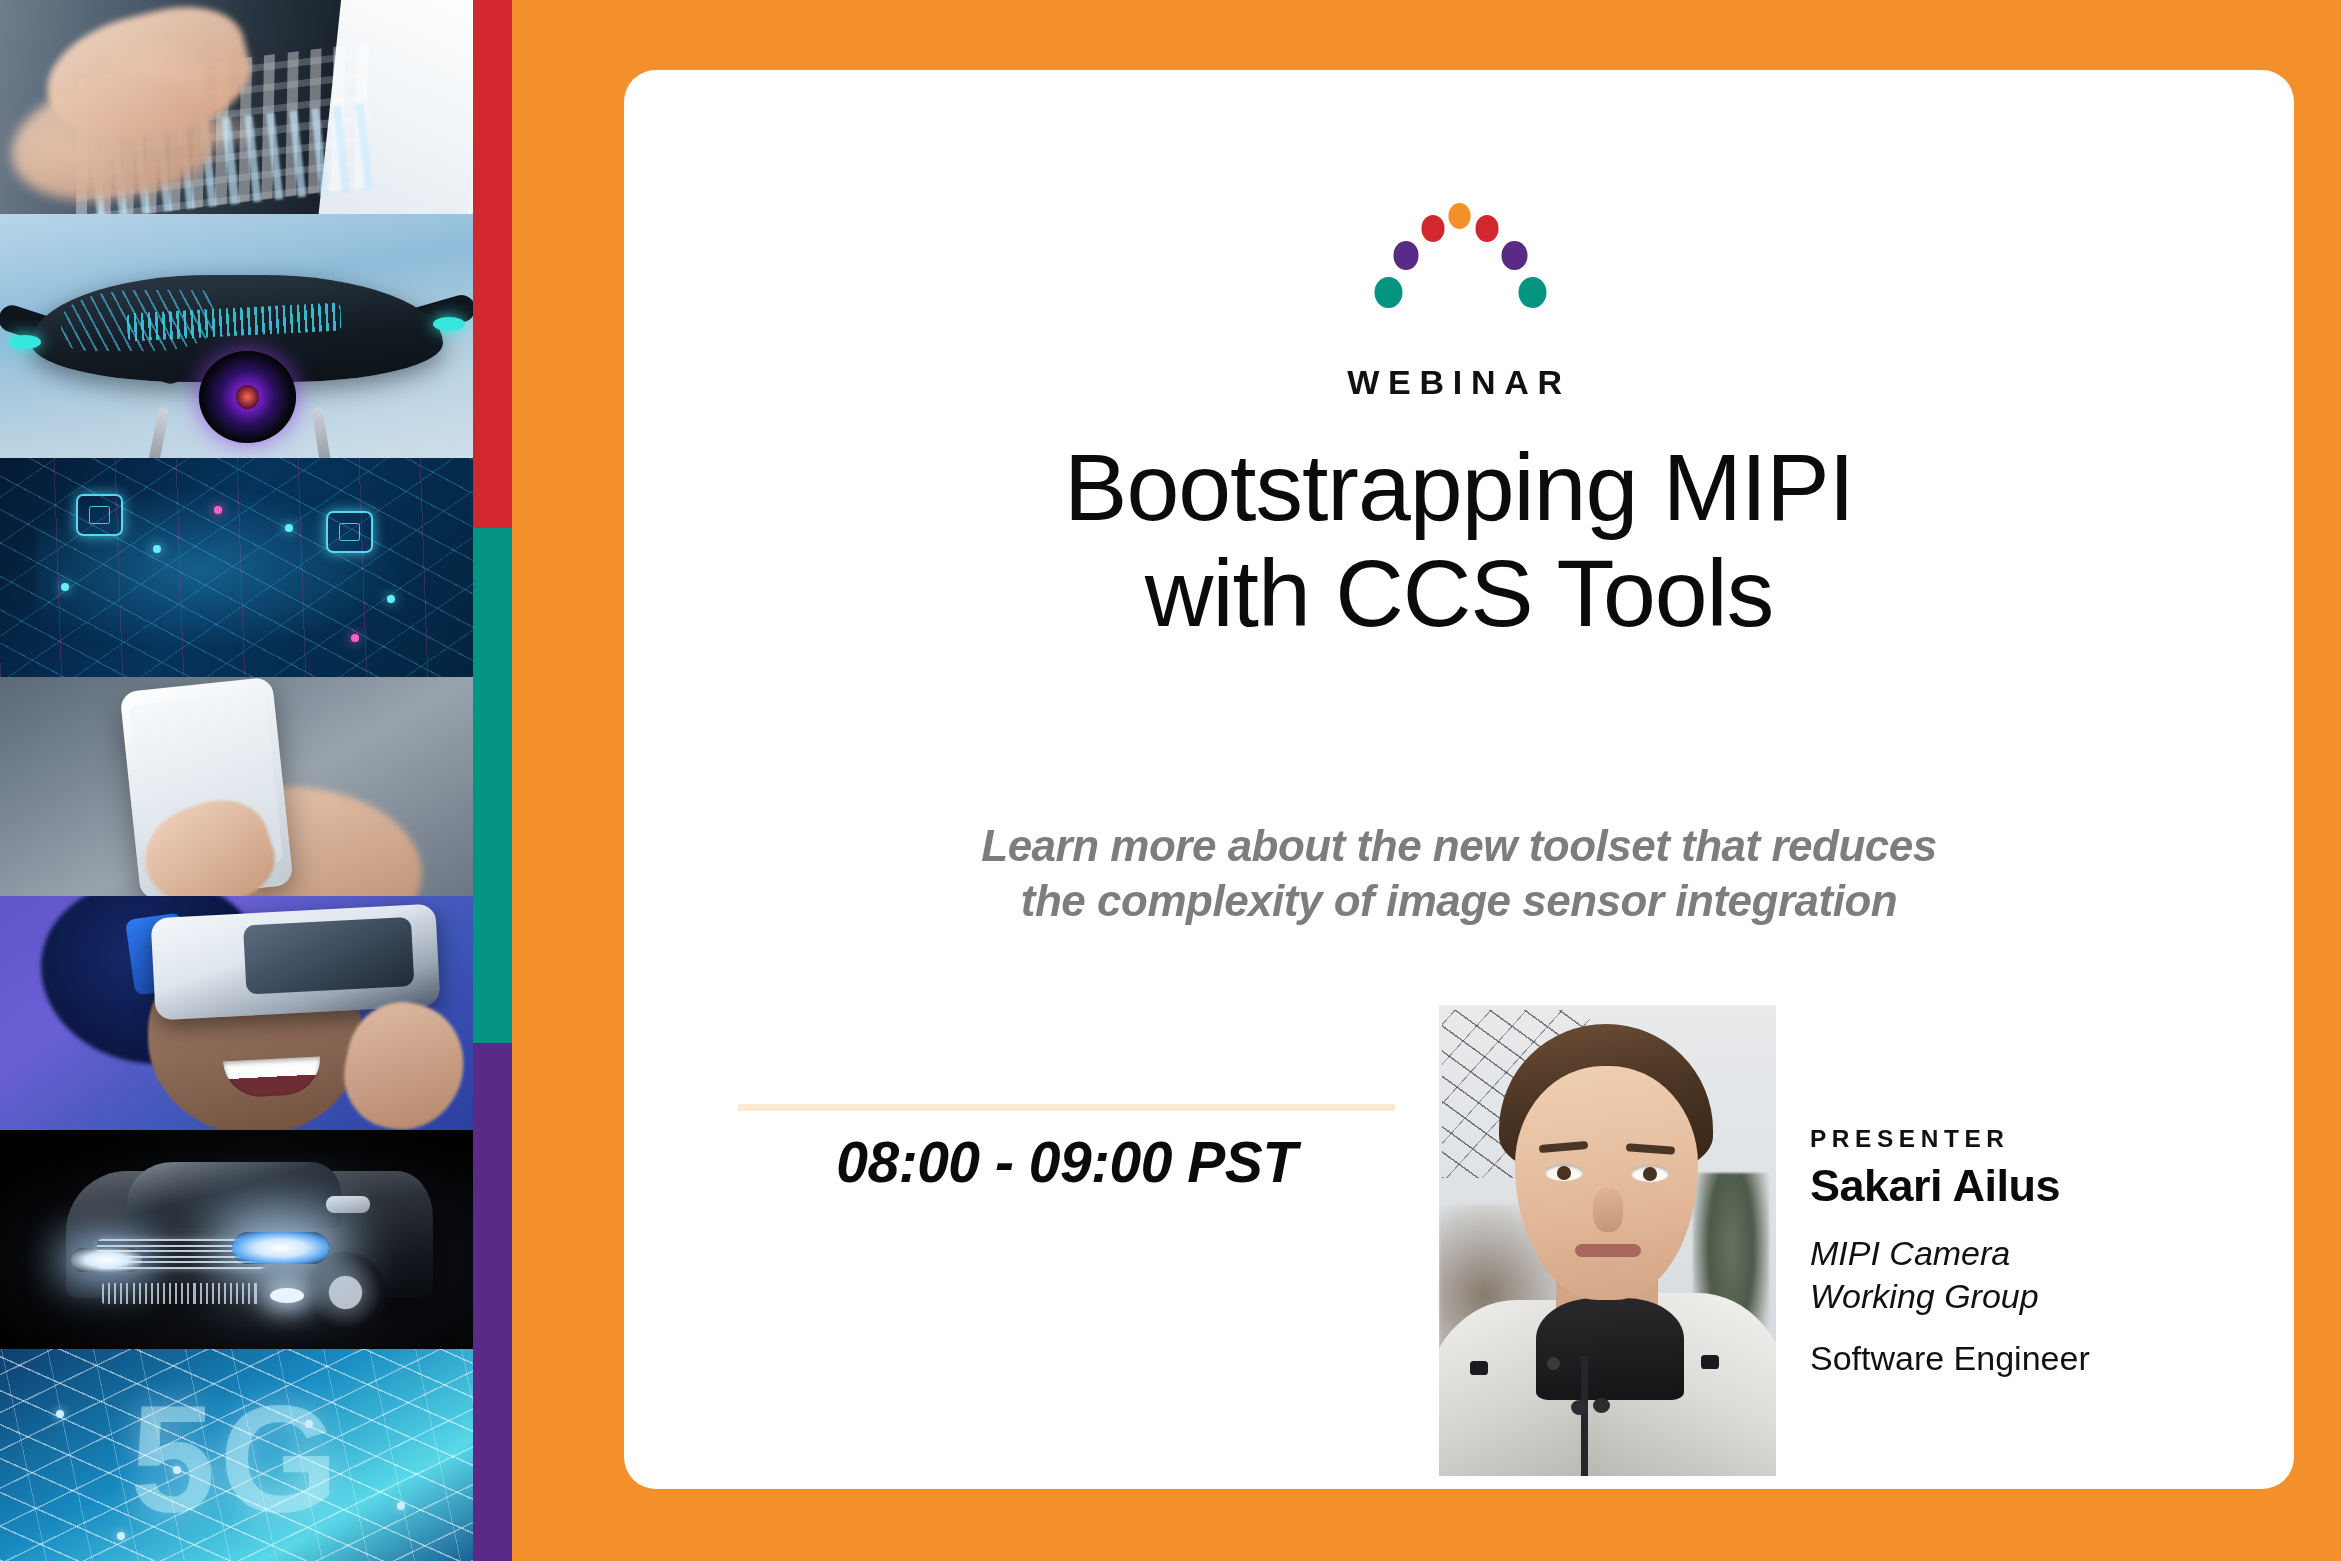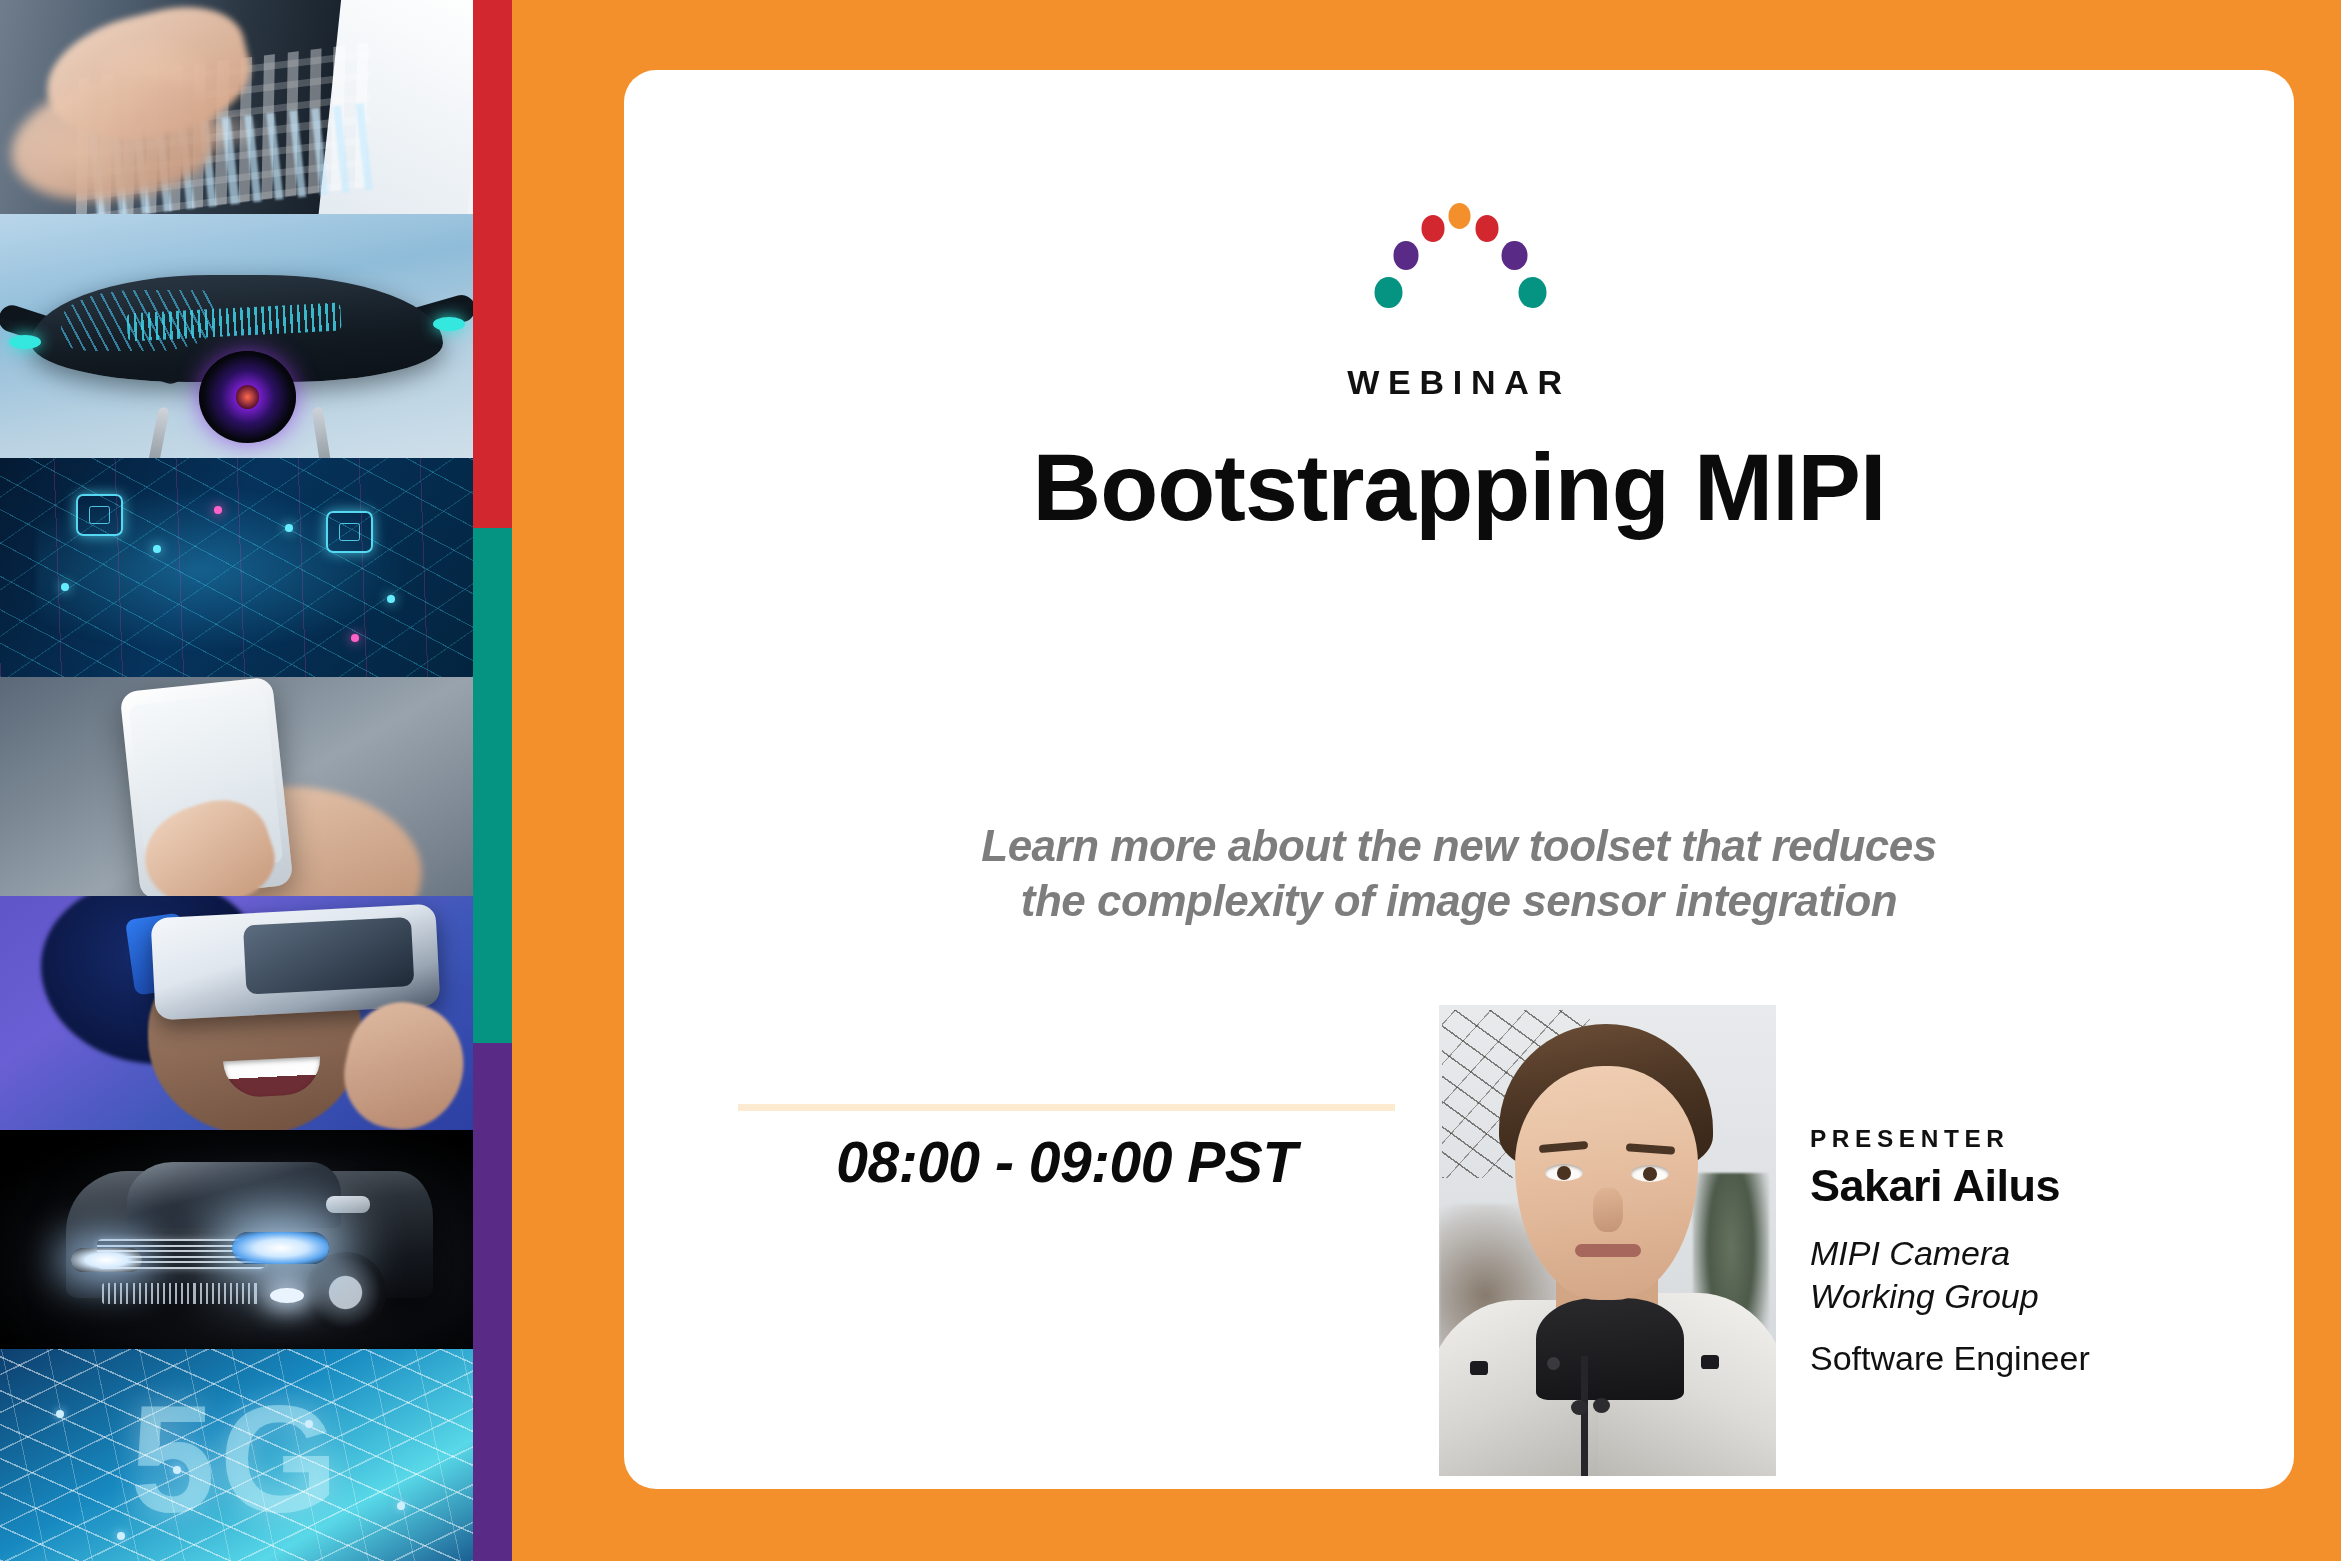--- a/index.html
+++ b/index.html
@@ -304,21 +304,21 @@
   .logo .dot{ position:absolute; border-radius:50%; }
 
   .webinar-label{
     position:absolute; left:50%; top:293px; transform:translateX(-50%);
     font-size:34px; font-weight:700; letter-spacing:8.7px; color:#111; white-space:nowrap;
   }
 
   .title{
     position:absolute; left:31px; right:31px; top:364px;
     text-align:center; color:#0B0B0B;
-    font-size:95px; font-weight:700; line-height:1.12; letter-spacing:-1px;
+    font-size:95px; font-weight:400; line-height:1.12; letter-spacing:-1px;
   }
   .title .ln{ display:block; }
 
   .subtitle{
     position:absolute; left:92px; right:92px; top:748px;
     text-align:center; color:#7D7D7D;
     font-size:44px; font-style:italic; font-weight:700; line-height:1.26; letter-spacing:-0.5px;
   }
   .subtitle .ln{ display:block; }
 
@@ -497,20 +497,21 @@
         <span class="dot" style="left: 81px; top: 2px; width: 22.4px; height: 25.5px; background: rgb(243, 144, 43);"></span>
         <span class="dot" style="left: 108px; top: 14.3px; width: 23.4px; height: 26.5px; background: rgb(211, 39, 47);"></span>
         <span class="dot" style="left: 134px; top: 40px; width: 25.5px; height: 28.5px; background: rgb(90, 42, 135);"></span>
         <span class="dot" style="left: 151px; top: 76px; width: 27.5px; height: 31px; background: rgb(5, 147, 130);"></span>
       </div>
 
     <div class="webinar-label">WEBINAR</div>
 
     <div class="title">
       <span class="ln">Bootstrapping MIPI</span>
+      <span class="ln">with CCS Tools</span>
     </div>
 
     <div class="subtitle">
       <span class="ln">Learn more about the new toolset that reduces</span>
       <span class="ln">the complexity of image sensor integration</span>
     </div>
 
     <div class="datetime">
       <div class="dt-rule"></div>
       <div class="time-line">08:00 - 09:00 PST</div>

